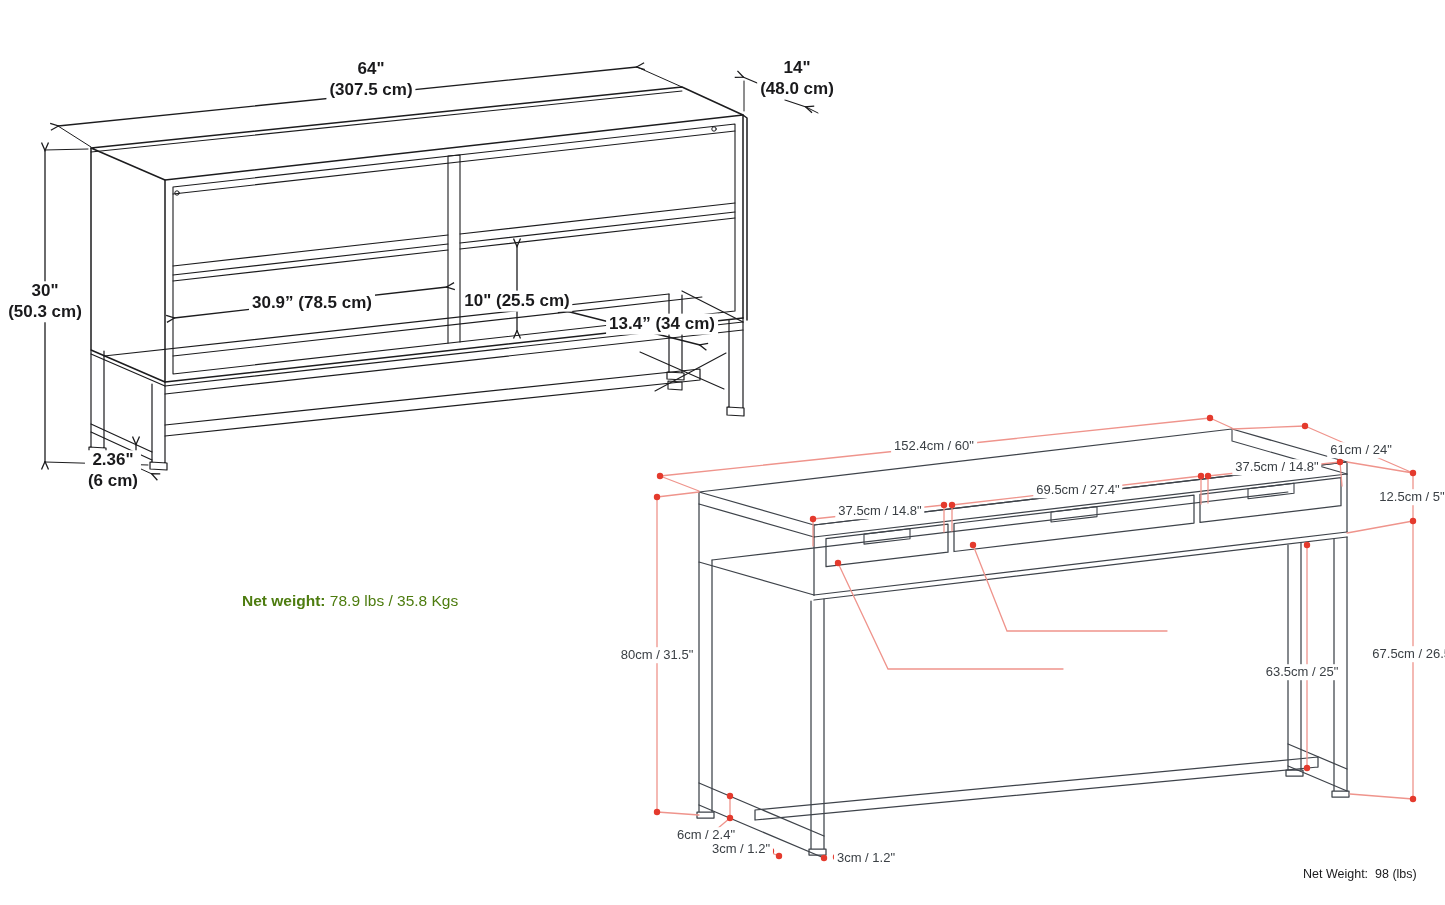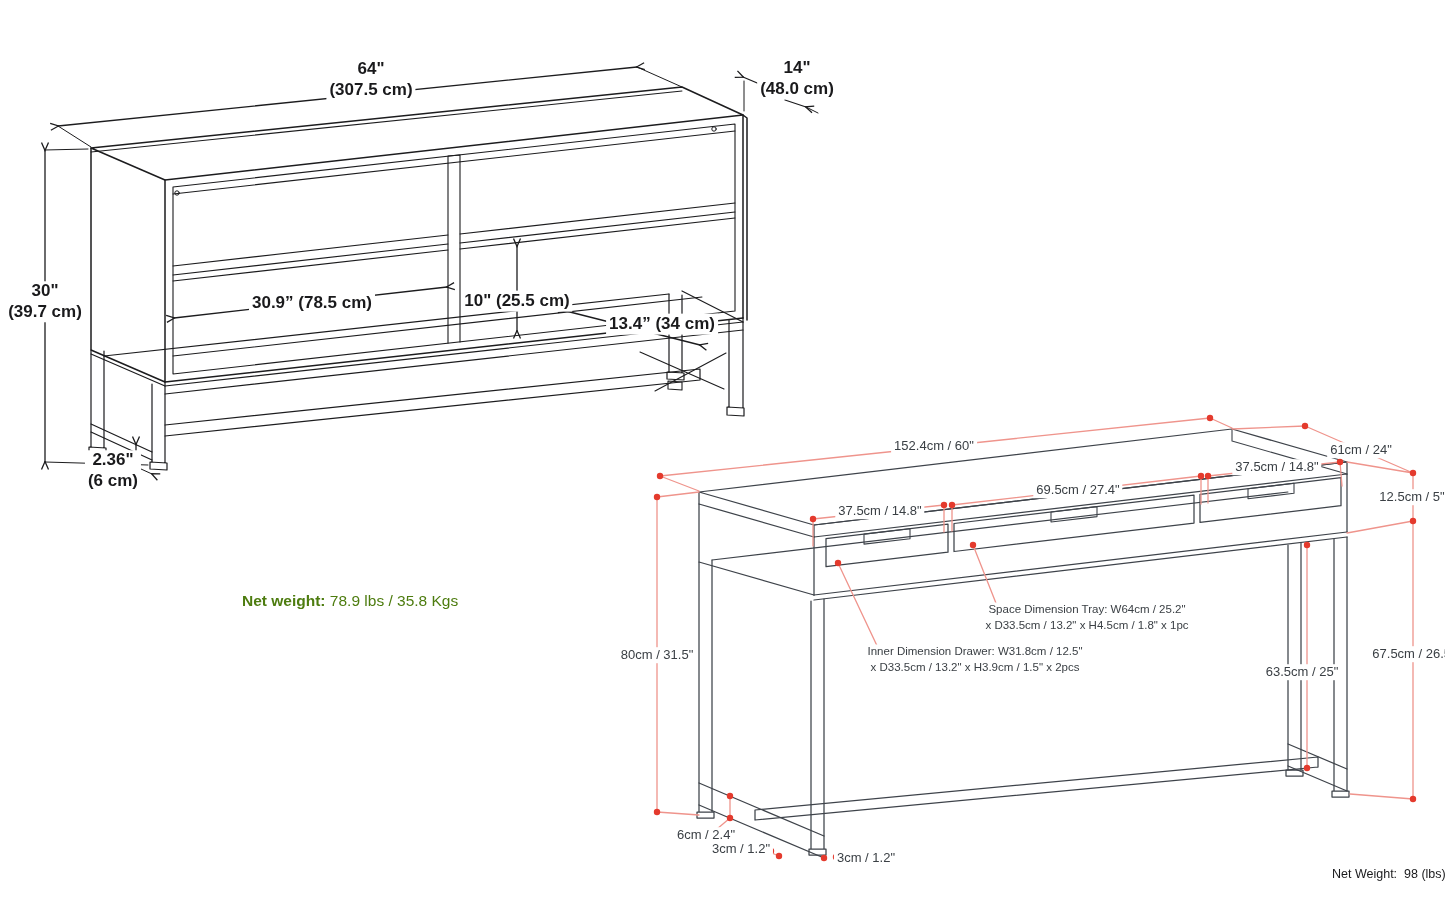--- a/index.html
+++ b/index.html
@@ -6,21 +6,21 @@
   .stage{position:relative;width:1445px;height:905px;background:#fff;overflow:hidden;
          font-family:"Liberation Sans",sans-serif;}
   .stage svg{position:absolute;left:0;top:0;}
   .cl{position:absolute;transform:translate(-50%,-50%);font:700 17px/1.22 "Liberation Sans",sans-serif;
       color:#1a1a1c;background:#fff;text-align:center;padding:0 3px;white-space:nowrap;}
   .dl{position:absolute;transform:translate(-50%,-50%);font:400 13px/1.2 "Liberation Sans",sans-serif;
       color:#3b4045;background:#fff;padding:0 3px;white-space:nowrap;}
   .note{font-size:11.5px;line-height:1.35;text-align:center;}
   .nw{position:absolute;left:242px;top:592px;font:400 15.5px/1.2 "Liberation Sans",sans-serif;color:#4d7c0f;}
   .nw b{font-weight:700;}
-  .dnw{position:absolute;left:1303px;top:867px;font:400 12.5px/1.2 "Liberation Sans",sans-serif;color:#1a1a1c;white-space:pre;margin-left:29px;}
+  .dnw{position:absolute;left:1303px;top:867px;font:400 12.5px/1.2 "Liberation Sans",sans-serif;color:#1a1a1c;white-space:pre;}
 </style>
 </head>
 <body>
 
 <div class="stage">
 
 <svg width="1445" height="905" viewBox="0 0 1445 905">
   <defs>
     <marker id="arr" markerWidth="11" markerHeight="11" refX="1.5" refY="4.5" orient="auto-start-reverse" markerUnits="userSpaceOnUse">
       <path d="M9,1 L1,4.5 L9,8" fill="none" stroke="#1c1c1e" stroke-width="1.3"></path>
@@ -143,21 +143,21 @@
   <div class="cl" style="left:371px;top:80px;">
     <div>64"</div>
     <div>(307.5 cm)</div>
   </div>
   <div class="cl" style="left:797px;top:79px;">
     <div>14"</div>
     <div>(48.0 cm)</div>
   </div>
   <div class="cl" style="left:45px;top:302px;">
     <div>30"</div>
-    <div>(39.7 cm)</div>
+    <div>(50.3 cm)</div>
   </div>
   <div class="cl" style="left:312px;top:303px;">30.9” (78.5 cm)</div>
   <div class="cl" style="left:517px;top:301px;">10" (25.5 cm)</div>
   <div class="cl" style="left:638px;top:324px;margin-left:24px;">13.4” (34 cm)</div>
   <div class="cl" style="left:113px;top:471px;">
     <div>2.36"</div>
     <div>(6 cm)</div>
   </div>
   <div class="nw"><b>Net weight:</b><span> 78.9 lbs / 35.8 Kgs</span></div>
 
@@ -166,23 +166,15 @@
   <div class="dl" style="left:1277px;top:467px;">37.5cm / 14.8"</div>
   <div class="dl" style="left:1078px;top:490px;">69.5cm / 27.4"</div>
   <div class="dl" style="left:880px;top:511px;">37.5cm / 14.8"</div>
   <div class="dl" style="left:1412px;top:497px;">12.5cm / 5"</div>
   <div class="dl" style="left:1414px;top:654px;">67.5cm / 26.5"</div>
   <div class="dl" style="left:1302px;top:672px;">63.5cm / 25"</div>
   <div class="dl" style="left:657px;top:655px;">80cm / 31.5"</div>
   <div class="dl" style="left:706px;top:835px;">6cm / 2.4"</div>
   <div class="dl" style="left:741px;top:849px;">3cm / 1.2"</div>
   <div class="dl" style="left:866px;top:858px;">3cm / 1.2"</div>
-  <div class="dl note" style="left:1087px;top:618px;">
-    <div>Space Dimension Tray: W64cm / 25.2"</div>
-    <div>x D33.5cm / 13.2" x H4.5cm / 1.8" x 1pc</div>
-  </div>
-  <div class="dl note" style="left:975px;top:660px;">
-    <div>Inner Dimension Drawer: W31.8cm / 12.5"</div>
-    <div>x D33.5cm / 13.2" x H3.9cm / 1.5" x 2pcs</div>
-  </div>
   <div class="dnw">Net Weight:  98 (lbs)</div>
 
 </div>
 
 </body></html>

